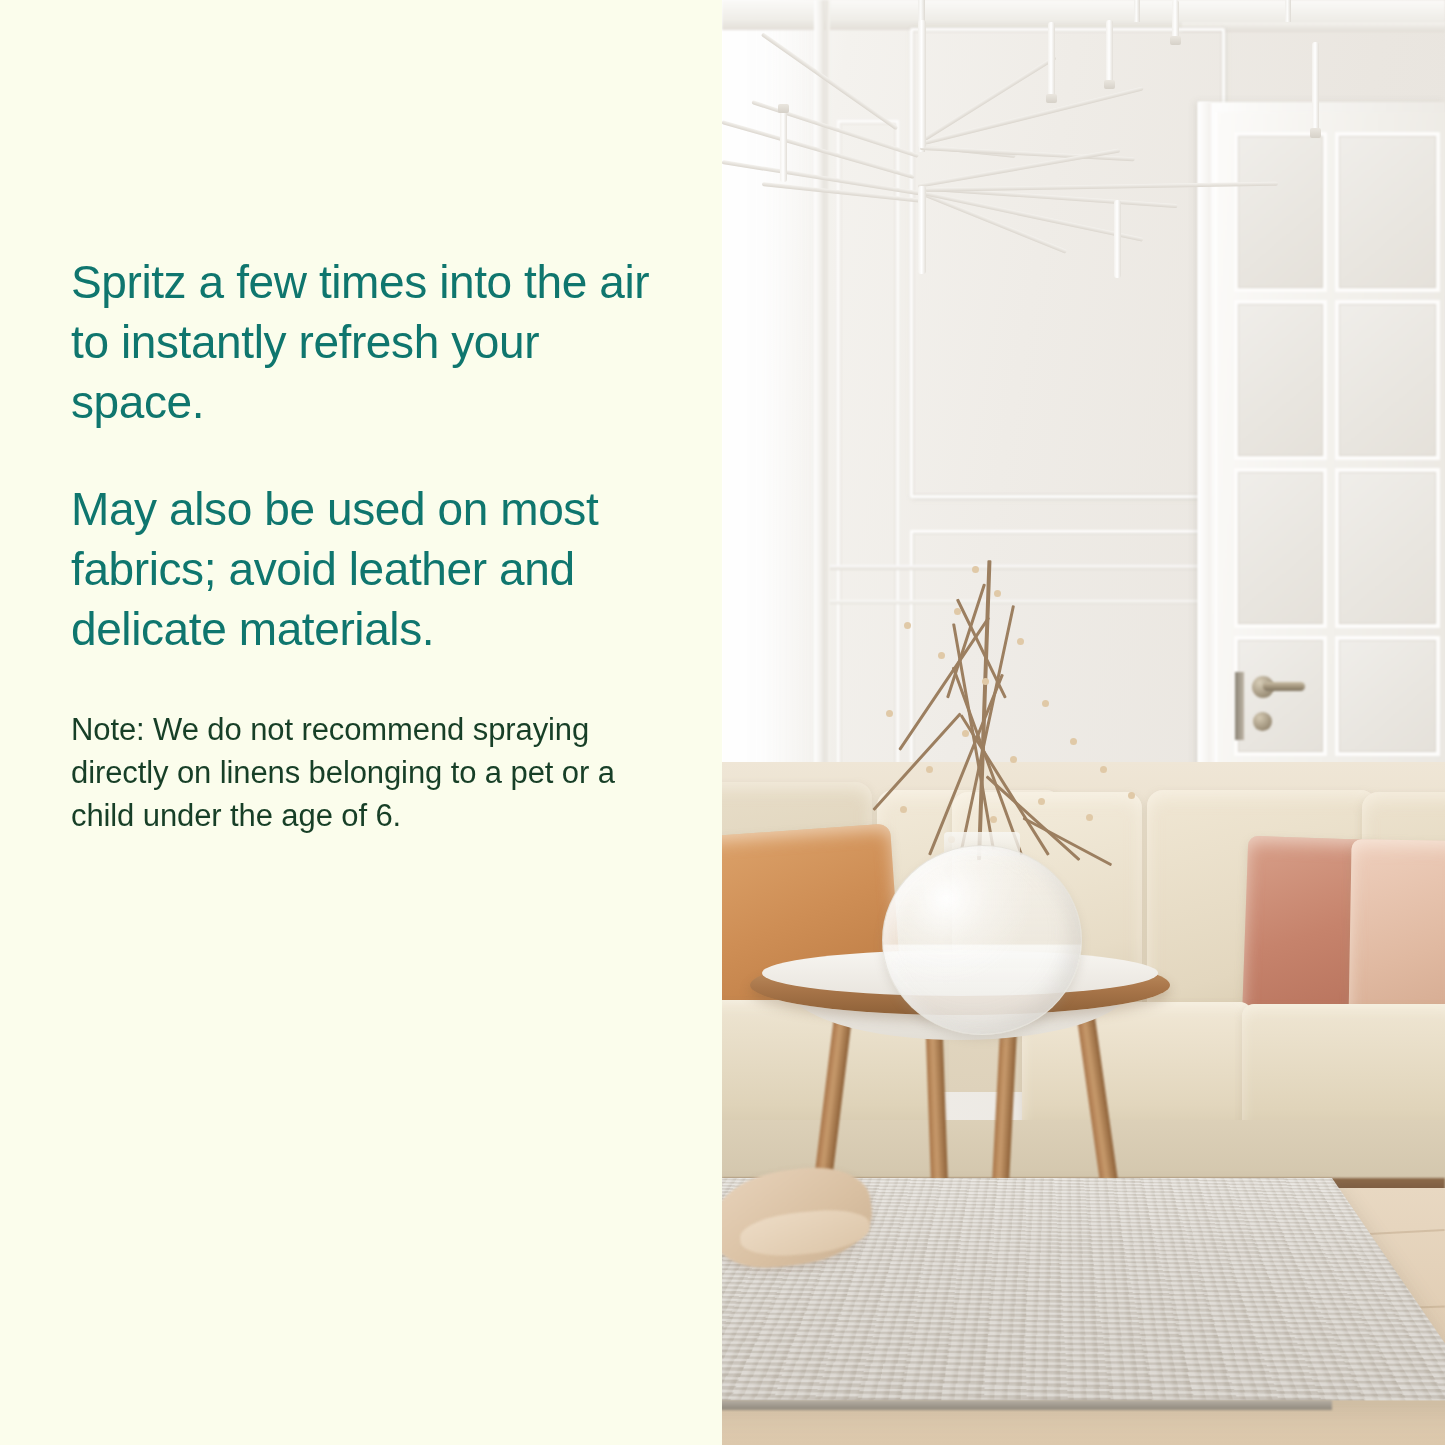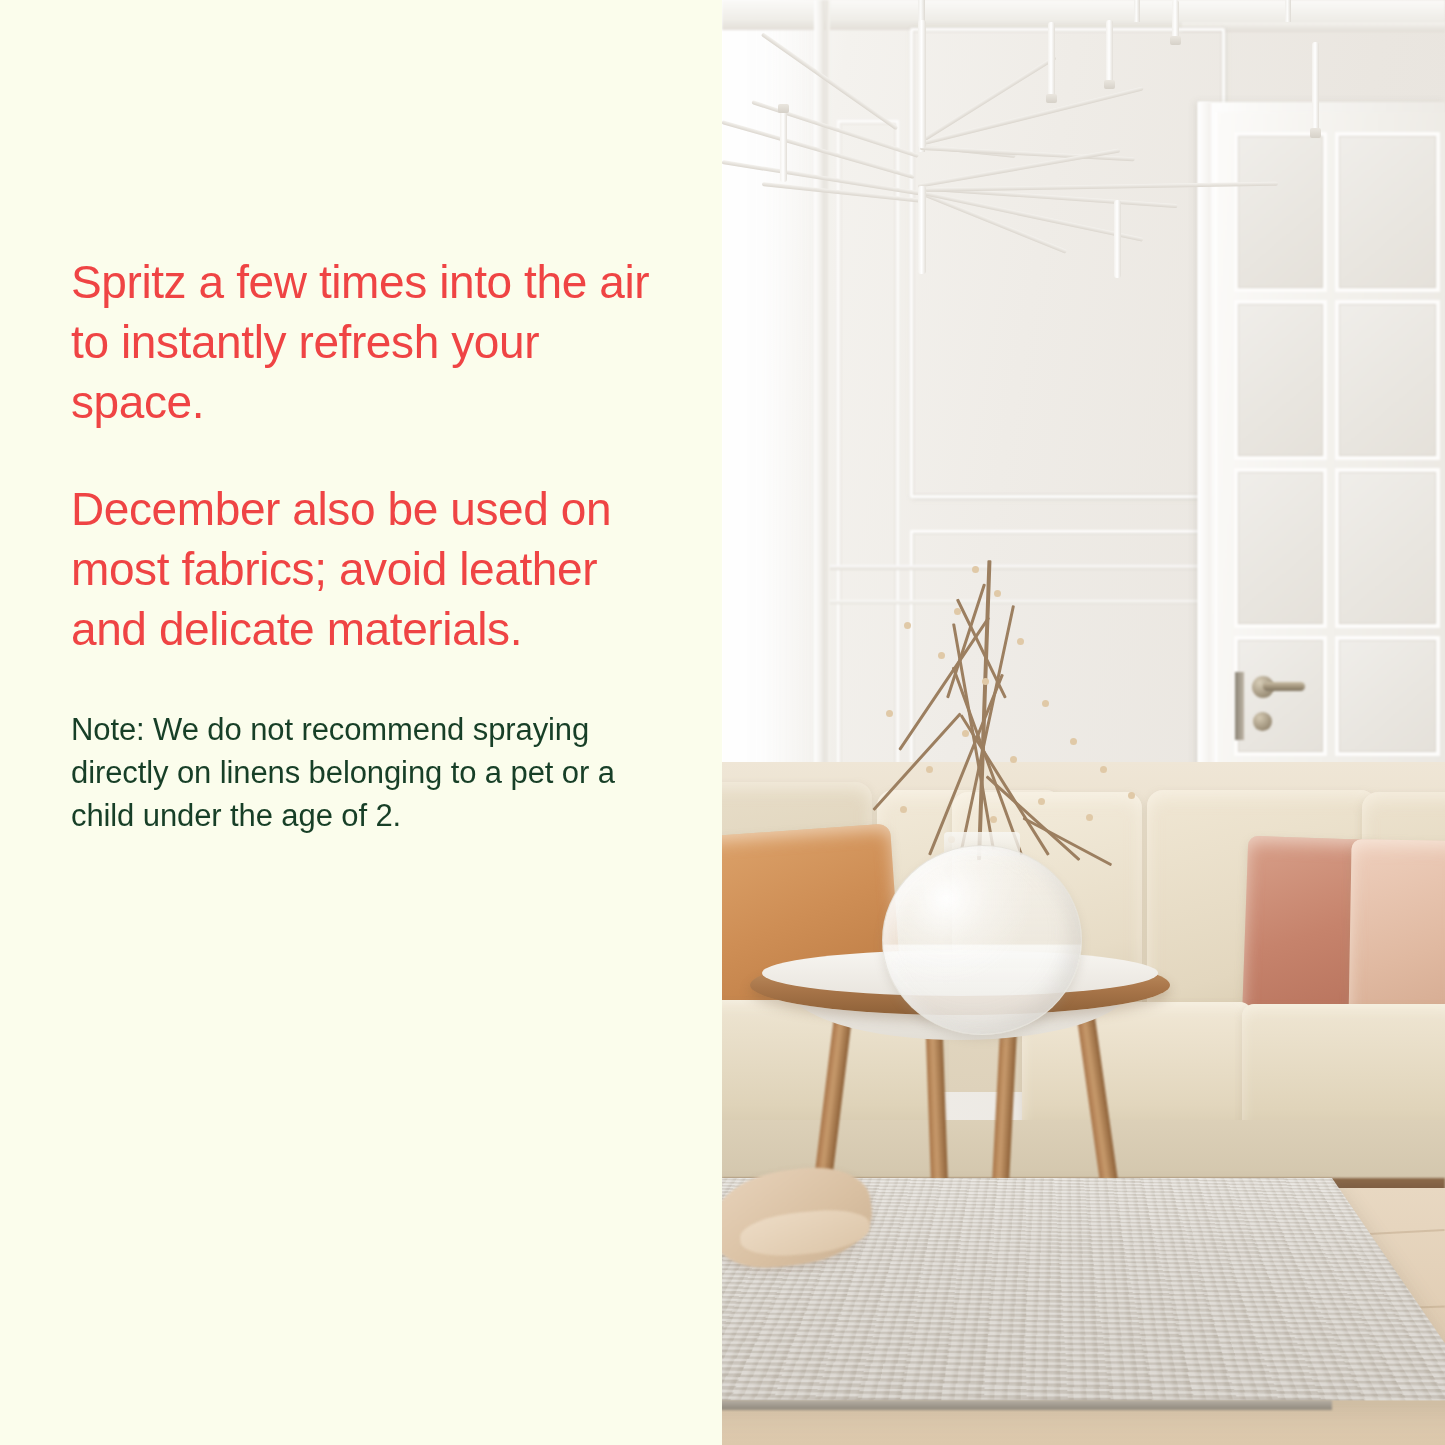--- a/index.html
+++ b/index.html
@@ -32,21 +32,21 @@
     font-size:73px;
     font-weight:700;
     letter-spacing:-1.6px;
     color:#10361F;
     line-height:1.02;
     margin-bottom:60px;
   }
   .para {
     font-size:46px;
     font-weight:400;
-    color:#ef4444;
+    color:#0f766e;
     line-height:1.30;
     letter-spacing:-0.4px;
     margin-bottom:48px;
     max-width:585px;
   }
   .para.p2 { max-width:545px; }
   .note {
     font-size:31px;
     font-weight:400;
     color:#173F27;
@@ -290,22 +290,22 @@
   .softer { filter: blur(2.4px); }
 </style>
 </head>
 <body>
 
 <div class="card">
 
   <div class="text-panel">
     <div class="text-inner">
       <p class="para p1">Spritz a few times into the air to instantly refresh your space.</p>
-      <p class="para p2">December also be used on most fabrics; avoid leather and delicate materials.</p>
-      <p class="note">Note: We do not recommend spraying directly on linens belonging to a pet or a child under the age of 2.</p>
+      <p class="para p2">May also be used on most fabrics; avoid leather and delicate materials.</p>
+      <p class="note">Note: We do not recommend spraying directly on linens belonging to a pet or a child under the age of 6.</p>
     </div>
   </div>
 
   <div class="photo-panel">
 
     <div class="ph wall"></div>
     <div class="ph window-glow softer"></div>
     <div class="ph cornice soft"></div>
     <div class="ph cornice2 soft"></div>
 

